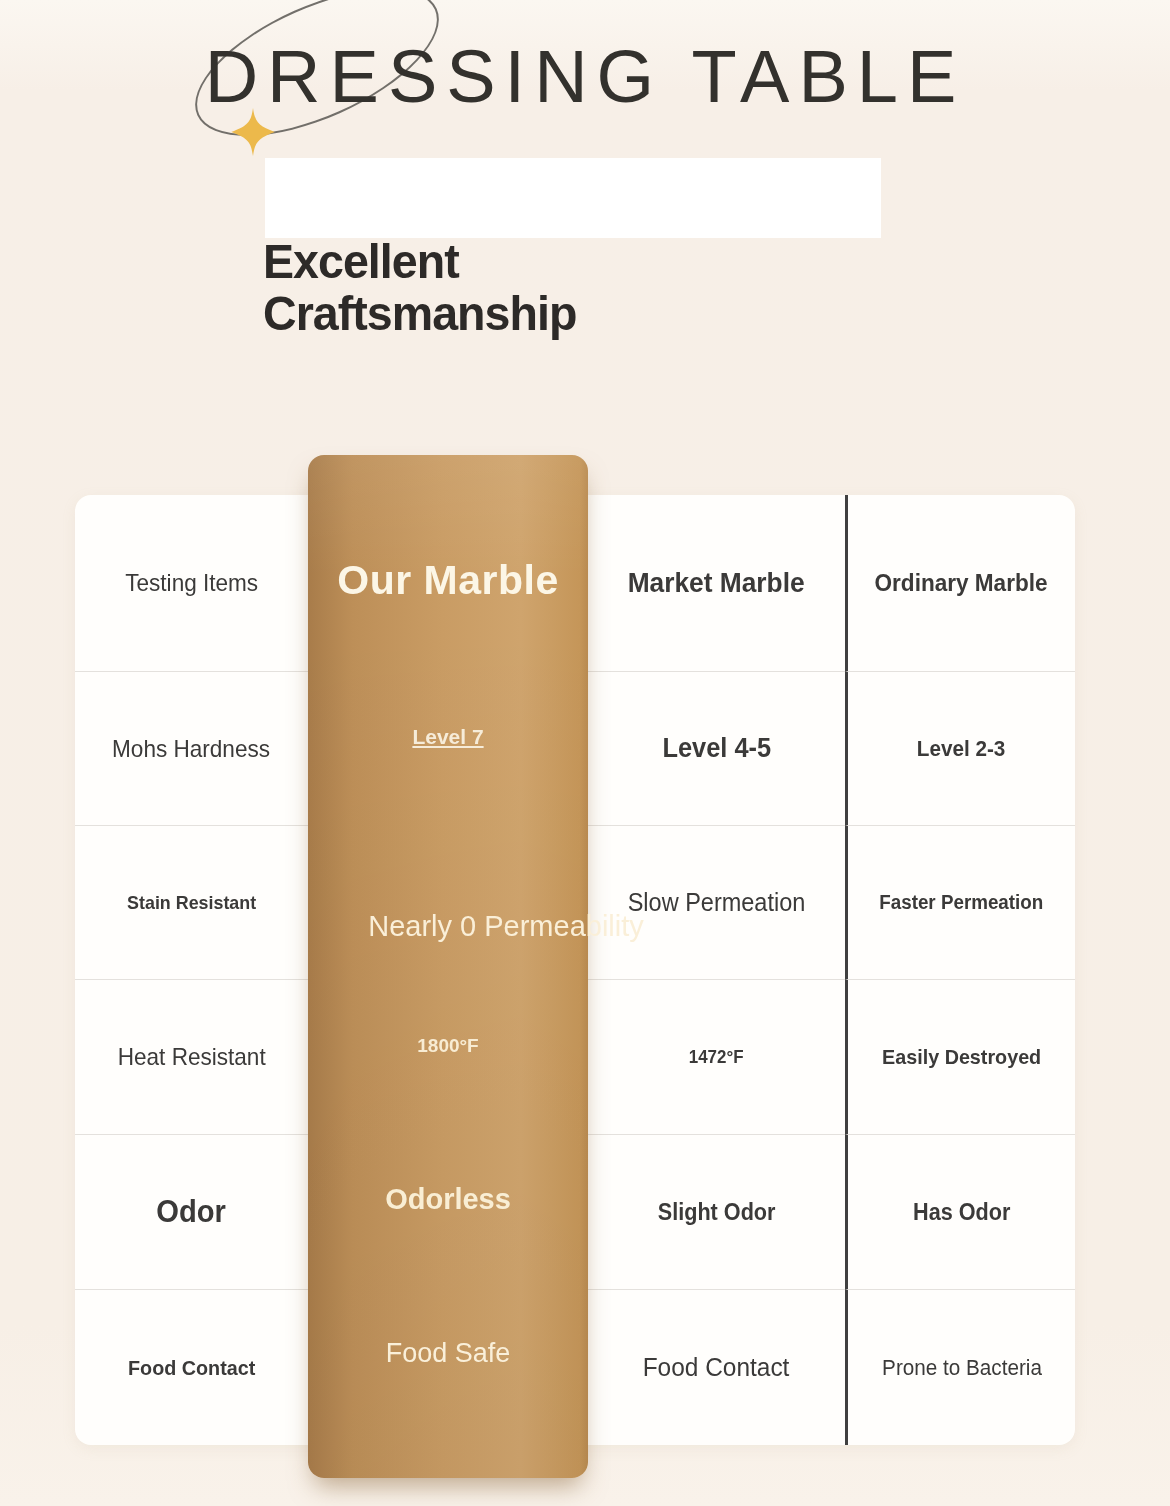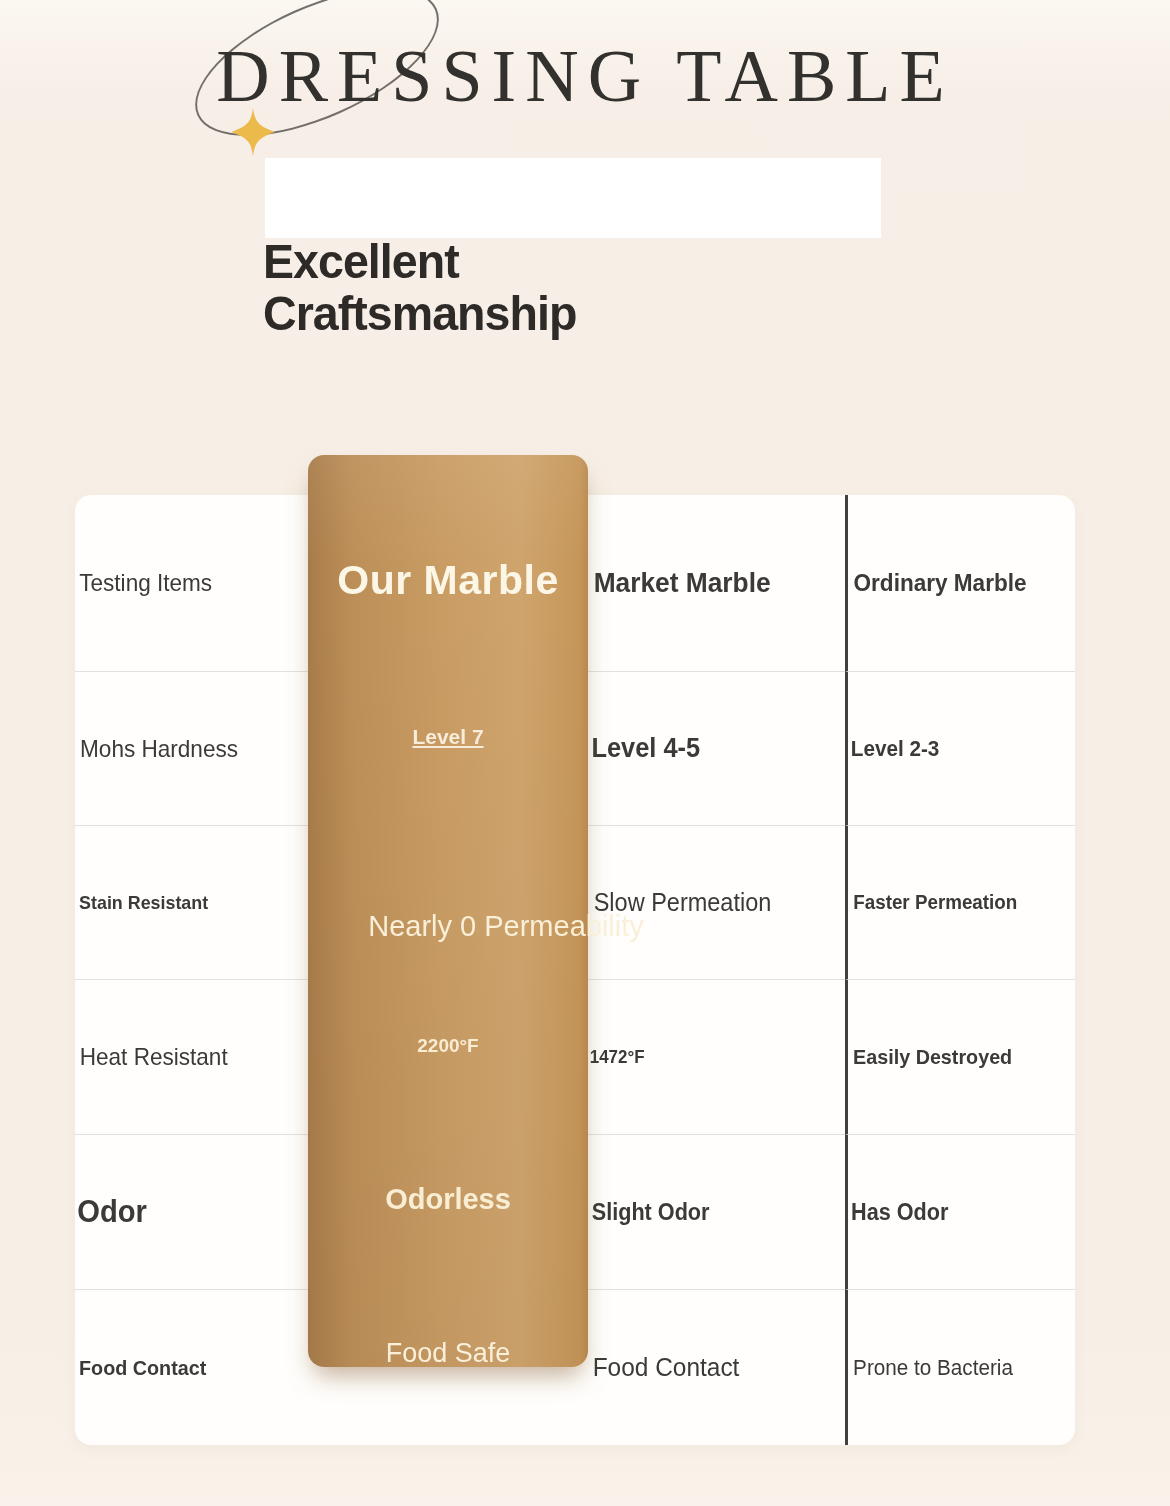--- a/index.html
+++ b/index.html
@@ -13,21 +13,21 @@
     margin: 0 auto;
     overflow: hidden;
     background: linear-gradient(180deg, #fbf7f1 0%, #f7efe7 6%, #f7efe6 88%, #f9f2ea 100%);
   }
 
   
   .brand-title {
     position: absolute;
     top: 34px; left: 0; right: 0;
     text-align: center;
-    font-family: Liberation Serif, serif;
+    font-family: Liberation Sans, sans-serif;
     font-weight: 400;
     font-size: 74px;
     letter-spacing: 9px;
     color: #33312d;
     white-space: nowrap;
   }
   .brand-ellipse {
     position: absolute;
     left: 186px; top: 6px;
     width: 262px; height: 112px;
@@ -69,20 +69,21 @@
     background: #fffefc;
     border-radius: 16px;
     display: grid;
     grid-template-columns: 233px 280px 257px 230px;
     grid-template-rows: 177px 154px 154px 155px 155px 155px;
     box-shadow: 0 4px 14px rgba(190, 170, 140, 0.12);
   }
   .cell {
     display: flex;
     align-items: center;
+    justify-content: center;
     color: #3b3a39;
     text-align: center;
   }
   .cell.hline { border-bottom: 1px solid #e4e1dd; }
   .cell.vline { border-left: 3px solid #404040; }
   .cond { display: inline-block; transform: scaleX(0.94); white-space: nowrap; }
 
   .w400 { font-weight: 400; }
   .w700 { font-weight: 700; }
   .fz18 { font-size: 18px; }
@@ -95,21 +96,21 @@
   .fz25 { font-size: 25px; }
   .fz26 { font-size: 26px; }
   .fz27 { font-size: 27px; }
   .fz28 { font-size: 28px; }
   .fz31 { font-size: 31px; }
 
   
   .gold-column {
     position: absolute;
     left: 308px; top: 455px;
-    width: 280px; height: 912px;
+    width: 280px; height: 1023px;
     border-radius: 16px;
     background:
       linear-gradient(180deg, rgba(255,255,255,0.06) 0%, rgba(0,0,0,0) 12%, rgba(0,0,0,0.03) 100%),
       linear-gradient(to right, #a87c4a 0%, #bd8f58 16%, #c99c64 48%, #cfa46d 76%, #c59659 97%, #b98a50 100%);
     box-shadow: 0 14px 24px -6px rgba(135, 98, 52, 0.5);
   }
   .gold-text {
     position: absolute;
     left: 0; right: 0;
     text-align: center;
@@ -205,18 +206,18 @@
       </div>
     <div class="cell vline">
         <span class="cond fz22 w400">Prone to Bacteria</span>
       </div>
   </div>
 
   <div class="gold-column">
     <div class="gold-text gold-our-marble">Our Marble</div>
     <div class="gold-text gold-level">Level 7</div>
     <div class="gold-text gold-permeability">Nearly 0 Permeability</div>
-    <div class="gold-text gold-heat">2200°F</div>
+    <div class="gold-text gold-heat">1800°F</div>
     <div class="gold-text gold-odorless">Odorless</div>
     <div class="gold-text gold-foodsafe">Food Safe</div>
   </div>
 
 </div>
 
 </body></html>

